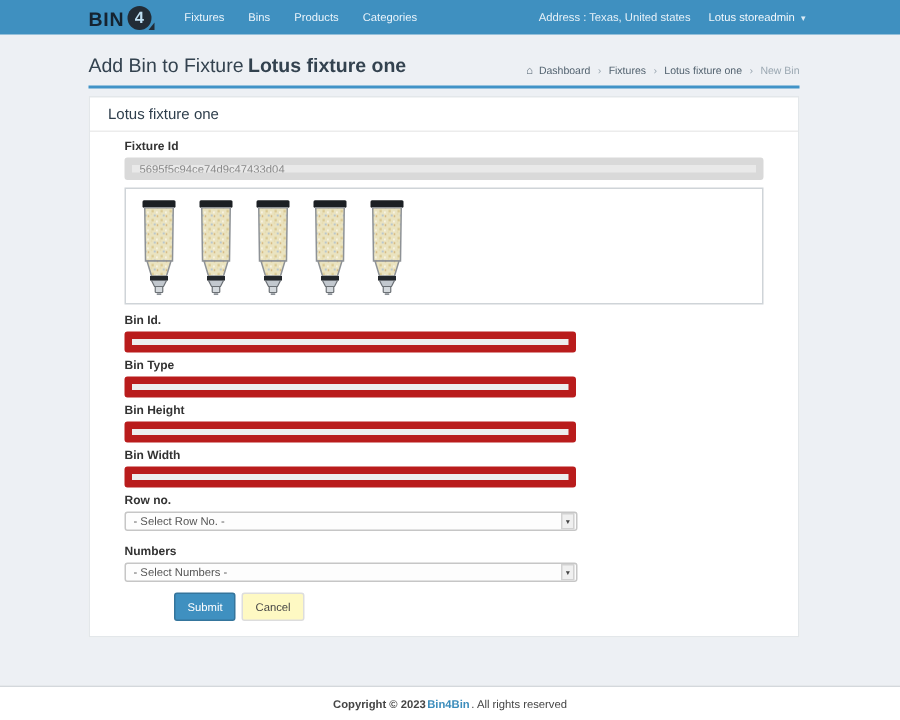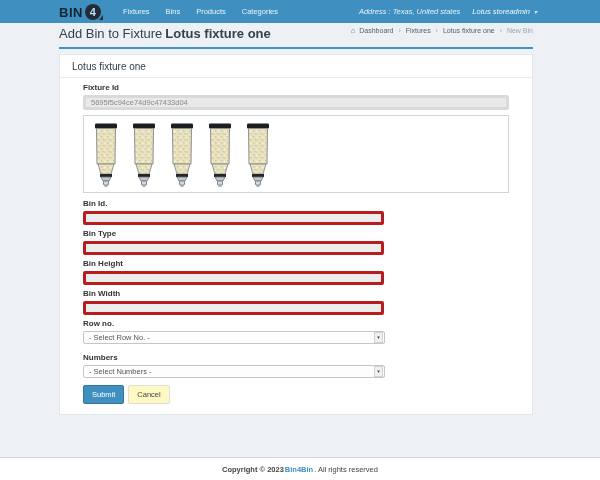--- a/index.html
+++ b/index.html
@@ -27,31 +27,31 @@
     margin-left:2px; position:relative;
   }
   .logo-badge::after{
     content:""; position:absolute; right:-2px; bottom:0;
     border-left:4px solid transparent; border-bottom:5px solid #222c36;
   }
   .nav-menu { display:flex; margin-left:14px; }
   .nav-item {
     color:#eaf4fb; font-size:7.5px; padding:0 8px; line-height:23px; cursor:pointer;
   }
-  .nav-right { margin-left:auto; display:flex; align-items:flex-end;font-style:italic; }
+  .nav-right { margin-left:auto; display:flex; align-items:flex-end; }
   .nav-address { color:#e7f1f8; font-size:7.5px; margin-right:12px; }
   .nav-user { color:#f2f8fc; font-size:7.5px; cursor:pointer; }
   .caret { font-size:6px; margin-left:2px; color:#dcebf5; }
 
   
   .container { width:474px; margin-left:59px; }
   .page-header {
-    margin-top:3px; padding-bottom:6px;
+    margin-top:13px; padding-bottom:6px;
     border-bottom:2px solid #4193c7;
-    display:flex; justify-content:space-between; align-items:flex-start;
+    display:flex; justify-content:space-between; align-items:flex-end;
   }
   .page-title { font-size:13px; font-weight:400; color:#33424f; }
   .page-title b { margin-left:3px; font-weight:700; }
   .breadcrumb { font-size:7px; color:#52626f; white-space:nowrap; }
   .crumb { cursor:pointer; }
   .crumb-sep { color:#9aa7b1; margin:0 3px; }
   .crumb-active { color:#9aa7b1; }
   .home-ico { font-size:7.5px; margin-right:2px; color:#52626f; }
 
   
@@ -69,24 +69,24 @@
     display:block; font-size:8px; font-weight:700; color:#333;
     line-height:9px; margin-bottom:3px;
   }
   .grp { margin-bottom:4px; }
   .grp-fixture { margin-bottom:5px; }
   .grp-bins { margin-bottom:6px; }
   .grp-numbers { margin-top:9px; }
   .grp-row { margin-bottom:6px; }
 
   .txt-input {
-    height:14px; border-radius:2px; border:3px solid #b91c1c;
+    height:14px; border-radius:2px; border:5px solid #b91c1c;
     background:#ededed; width:301px; font-size:7.5px; color:#8a8a8a;
     padding:0 5px; font-family:"Liberation Sans", sans-serif;
-    display:block; outline:none;
+    display:block; outline:none;text-decoration:underline;
   }
   .txt-full { width:100%; background:#e9e9e9; border-color:#d9d9d9; height:15px; }
 
   .bin-box {
     border:1px solid #cfd4d8; background:#fff;
     height:78px; padding:7px 10px;
     display:flex; align-items:flex-start; gap:14px;
   }
   .bin { cursor:pointer; display:block; }
 
@@ -99,20 +99,21 @@
     width:9px; height:11px; margin-right:1px;
     background:#f0f0f0; border:1px solid #d2d2d2;
     display:flex; align-items:center; justify-content:center;
     font-size:4.5px; color:#444;
   }
 
   .btn-row { margin-top:7px; display:flex; }
   .btn {
     font-size:7.5px; border-radius:2px; padding:4px 8px; cursor:pointer;
     font-family:"Liberation Sans", sans-serif;
+    margin-left:33px;
   }
   .btn-submit { background:#3f90c0; border:1px solid #35759c; color:#fff; }
   .btn-cancel { background:#fef9c3; border:1px solid #ddd; color:#444; margin-left:4px; }
 
   
   .footer {
     position:absolute; bottom:0; left:0; width:100%; height:23px;
     background:#fff; border-top:1px solid #d4d8dc;
     display:flex; align-items:center; justify-content:center;
     font-size:7.5px; color:#444;

